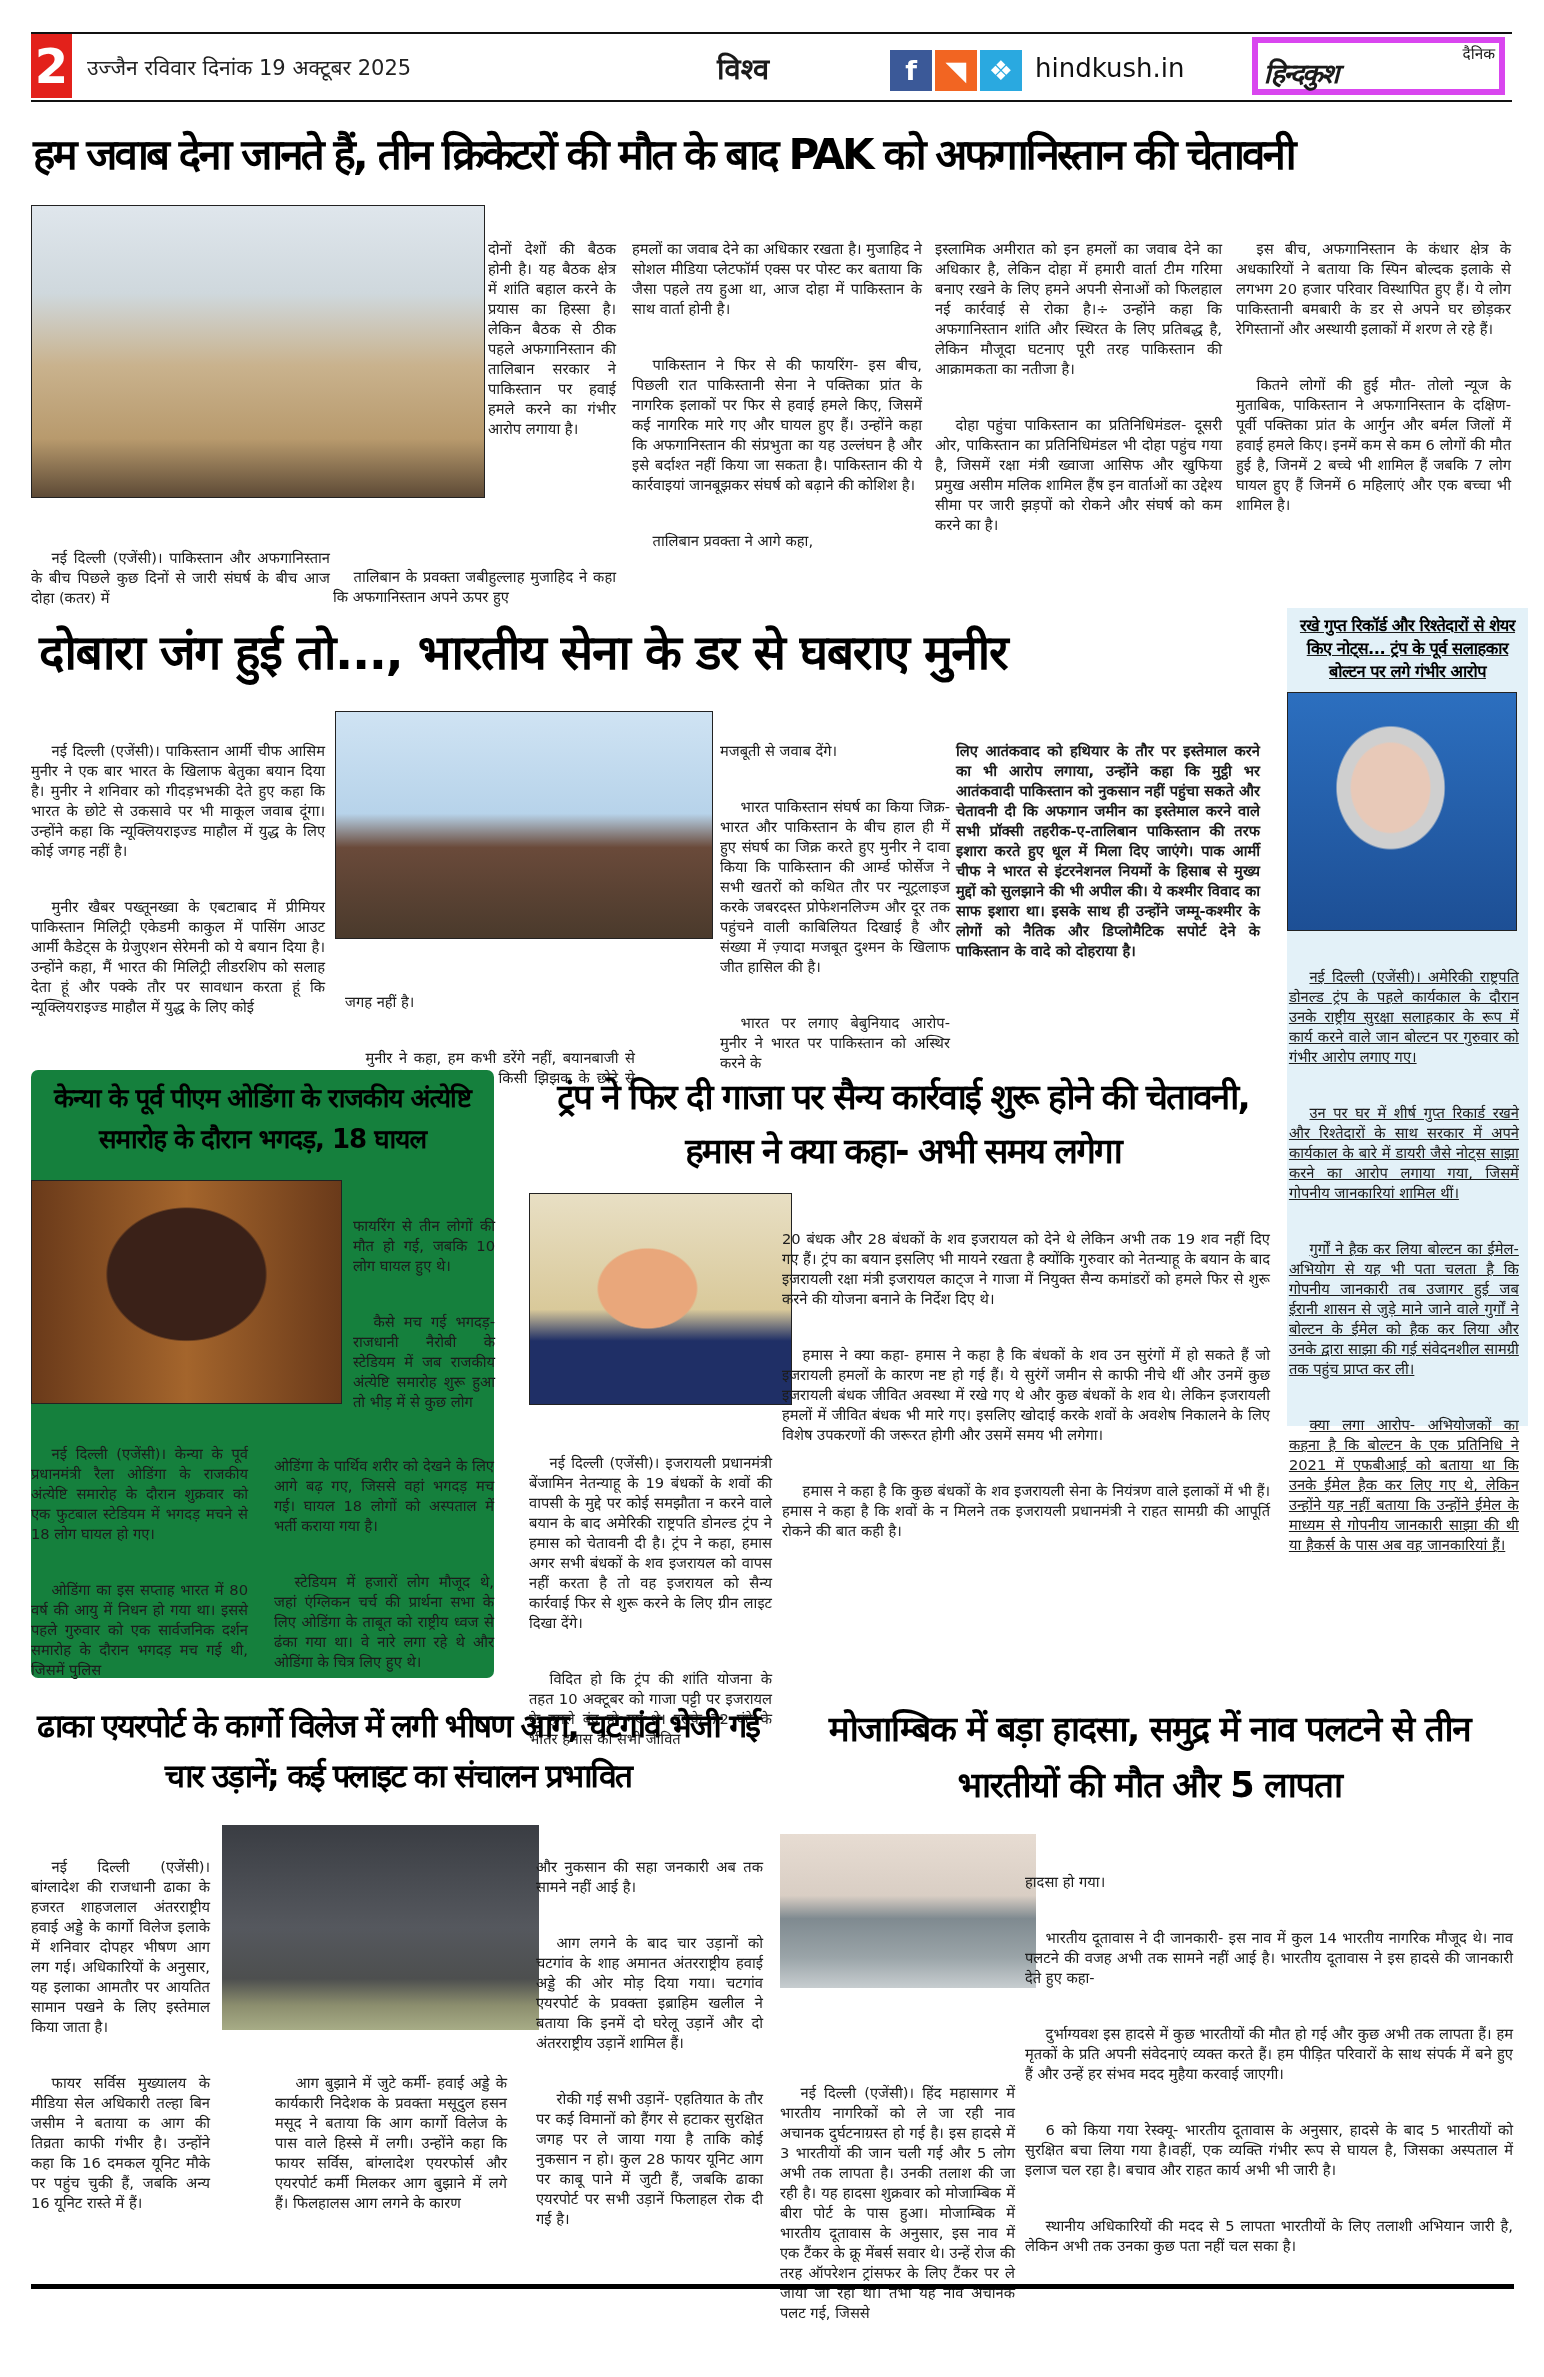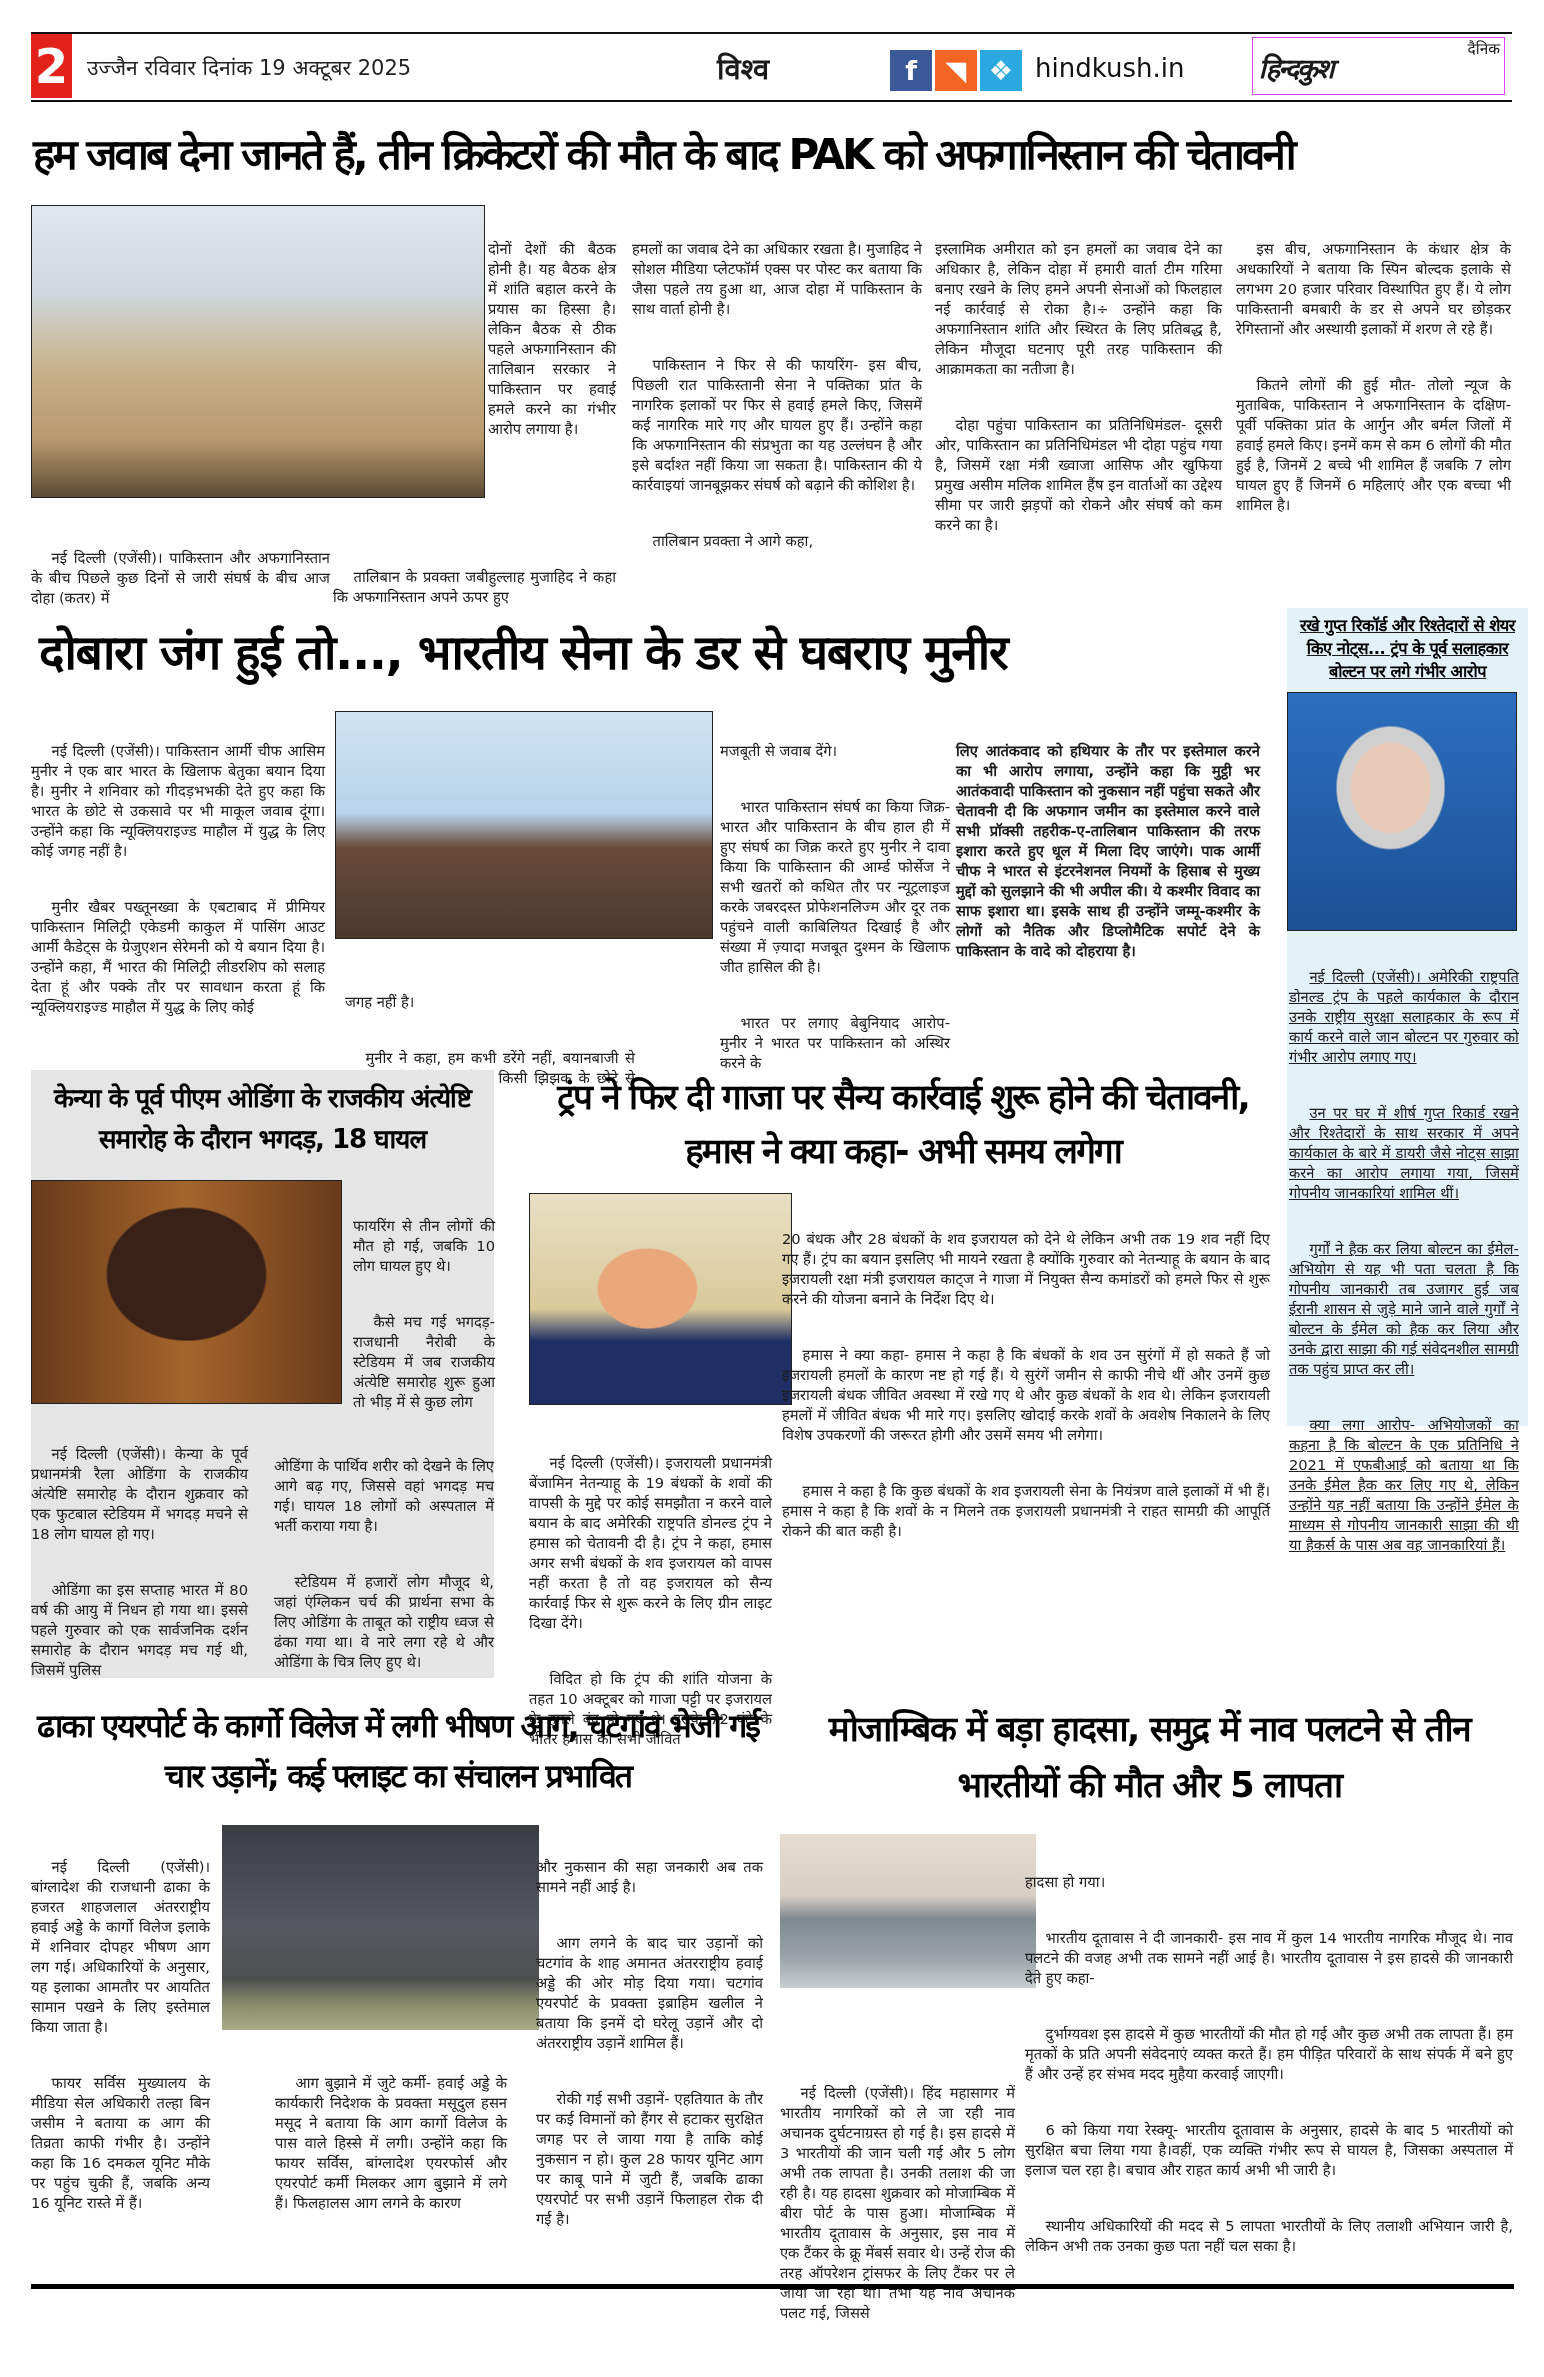--- a/index.html
+++ b/index.html
@@ -14,34 +14,34 @@
   .photo { border: 1px solid #222; overflow: hidden; }
 
   
   #masthead { left: 31px; top: 32px; width: 1481px; height: 70px; border-top: 2.9px solid #111; border-bottom: 2.9px solid #111; }
   #page-num { left: 0; top: 0; width: 25px; height: 64px; background: #e3211b; color: #fff; font-weight: bold; font-size: 48px; line-height: 64px; text-align: center; width: 41px; }
   #date { left: 56px; top: 19.3px; font-size: 21px; color: #222; }
   #section { left: 686px; top: 13.5px; font-size: 29px; font-weight: bold; }
   #social { left: 859px; top: 16.4px; display: flex; gap: 2.9px; }
   .soc { width: 42px; height: 41px; color: #fff; font-weight: bold; font-size: 27px; display: flex; align-items: center; justify-content: center; }
   #site { left: 1004px; top: 19.3px; font-size: 26px; color: #111; }
-  #logo { left: 1221px; top: 2.9px; width: 253px; height: 58px; border: 1px solid #d946ef; padding-left: 12px; }
+  #logo { left: 1221px; top: 2.9px; width: 253px; height: 58px; border: 6px solid #d946ef; padding-left: 12px; }
   #logo-small { right: 3.9px; top: 0; font-size: 15.4px; }
   #logo-main { left: 5.8px; top: 11.6px; font-size: 27px; font-weight: bold; font-style: italic; letter-spacing: -1.9px; }
 
   
   .ph-afg { background: linear-gradient(180deg,#dfe6ec 0%,#cfd8dd 30%,#c9b28d 55%,#b89a6d 80%,#5d4a36 100%); }
   .ph-munir { background: linear-gradient(180deg,#cfe3f3 0%,#b7d3ea 45%,#6a4a3a 60%,#4a3a2c 100%); }
   .ph-bolton { background: radial-gradient(ellipse at 45% 40%,#e8c9b8 0 22%,#cfcfcf 23% 30%,transparent 31%), linear-gradient(180deg,#2c6fbf,#1d4f95); }
   .ph-odinga { background: radial-gradient(ellipse at 50% 42%,#3a2118 0 36%,transparent 37%), linear-gradient(90deg,#6a3a1a,#a4652c 50%,#6a3a1a); }
   .ph-trump { background: radial-gradient(ellipse at 45% 45%,#e9a77b 0 24%,transparent 25%), linear-gradient(180deg,#e8dfc4 0%,#d9c99a 55%,#1f2f66 70%,#1f2f66 100%); }
   .ph-dhaka { background: linear-gradient(180deg,#3a3d43 0%,#55585e 50%,#4d4f4f 75%,#8c8e6e 88%,#a7ac86 100%); }
   .ph-boat { background: linear-gradient(180deg,#e7dcd2 0%,#d9cec4 40%,#7f8a90 55%,#9aa4a8 80%,#c7cdd0 100%); }
 
-  .green-box { background: #e5e5e5; }
+  .green-box { background: #15803d; border-radius: 7px; }
   .blue-box { background: #e3f1f8; }
   .rule { background: #000; height: 4.8px; }
 </style>
 </head>
 <body>
 
 <div id="masthead" class="abs">
   <div id="page-num" class="abs">2</div>
   <div id="date" class="abs">उज्जैन रविवार दिनांक 19 अक्टूबर 2025</div>
   <div id="section" class="abs">विश्व</div>

